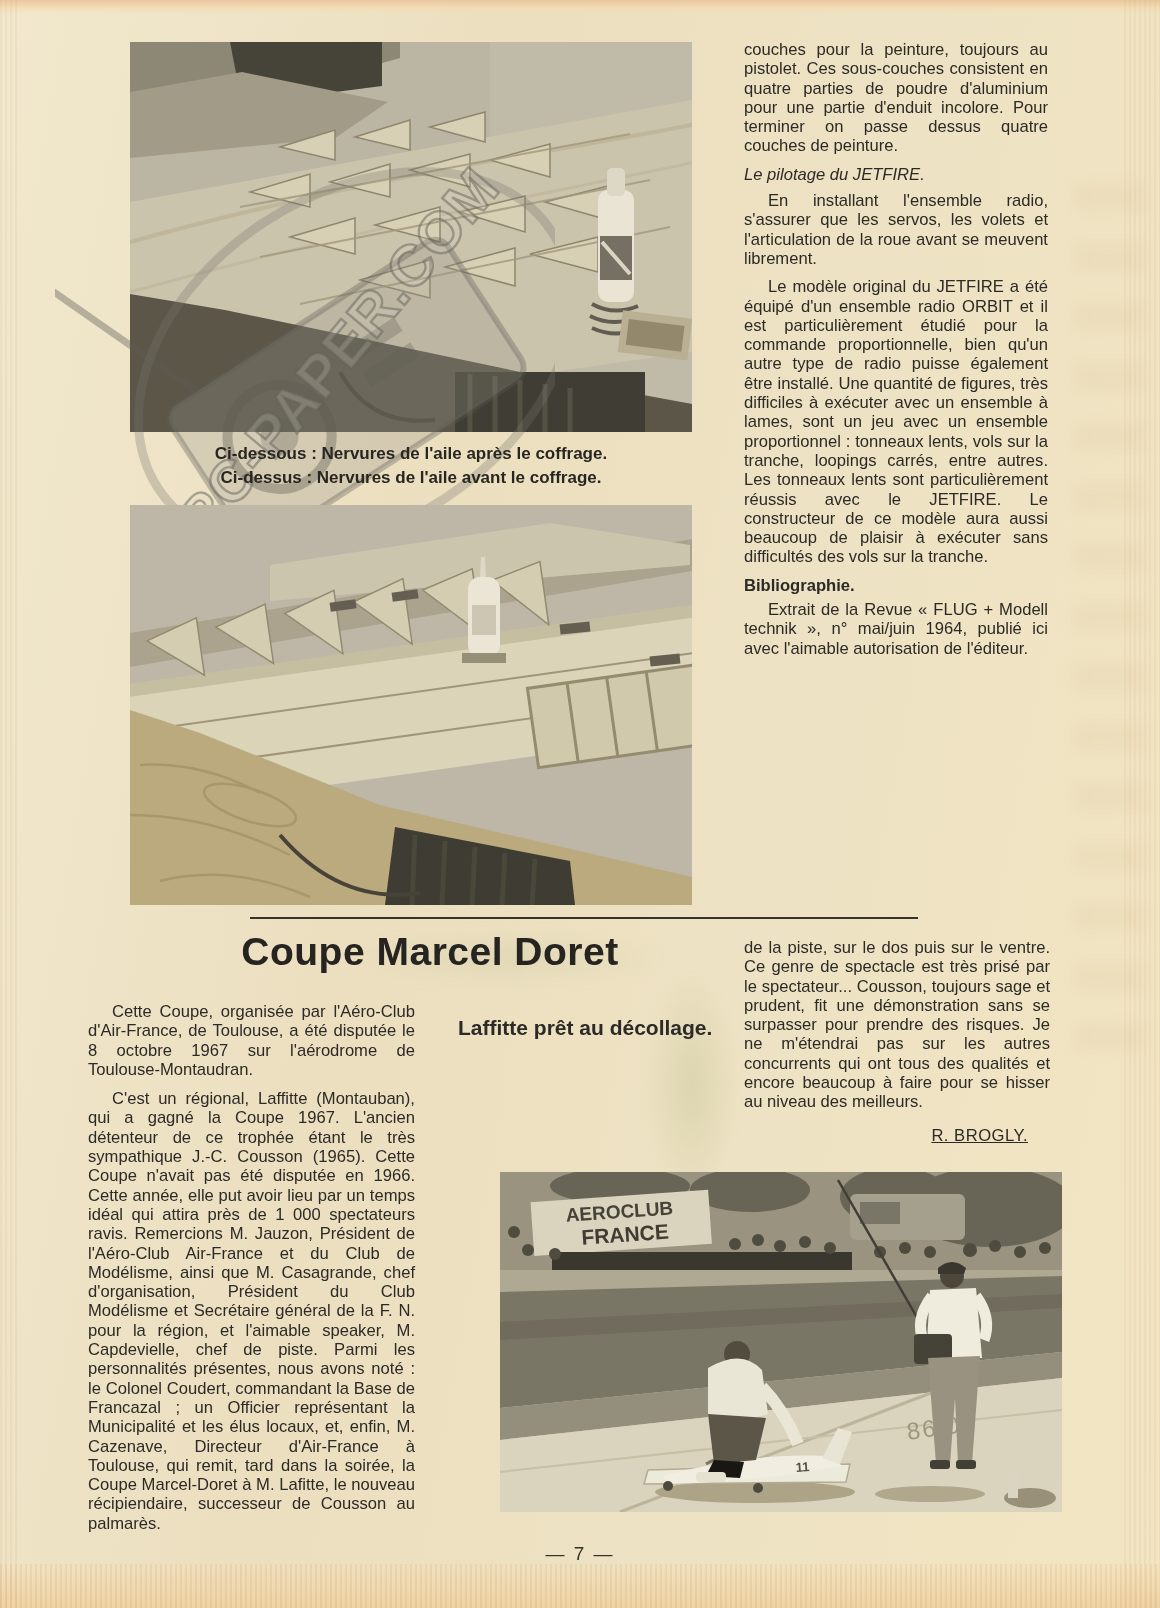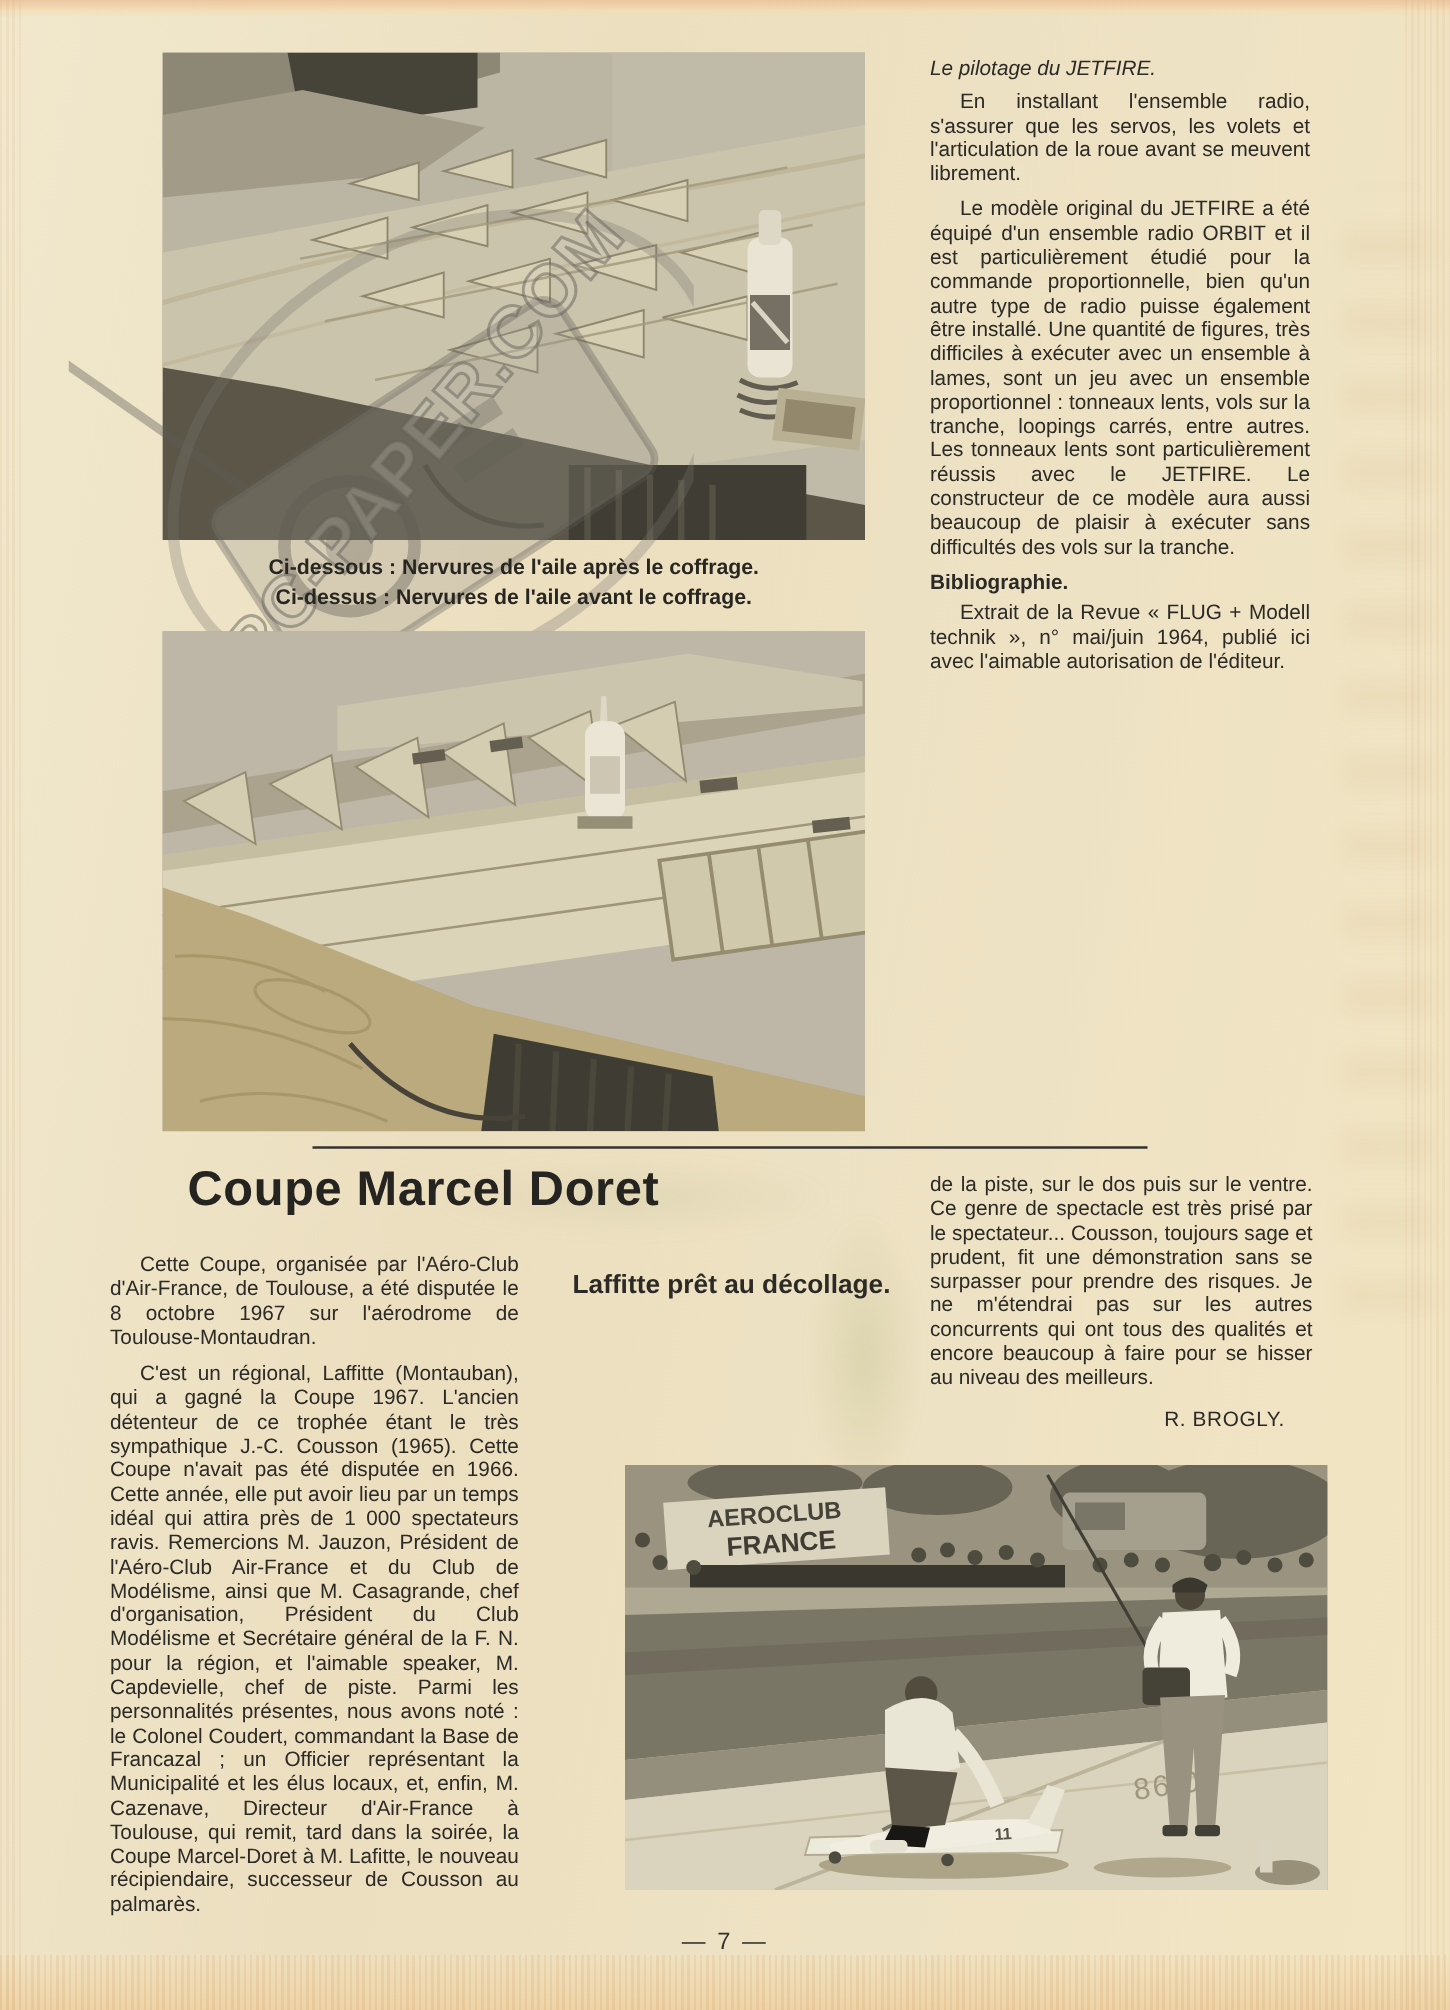--- a/index.html
+++ b/index.html
@@ -50,30 +50,30 @@
     font-size:16.6px;line-height:19.3px;text-align:justify;color:#2c2a26;
   }
   .rightcol p{margin:0 0 9px 0;text-indent:24px;}
   .rightcol p.noindent{text-indent:0;}
   .rightcol .subhead{font-style:italic;margin:5px 0 7px 0;text-indent:0;}
   .rightcol .bib{font-weight:bold;margin:4px 0 5px 0;text-indent:0;}
 
   .title-rule{position:absolute;left:250px;top:917px;width:668px;height:2px;background:#35332c;}
   .article-title{
     position:absolute;left:150px;top:930px;width:560px;
-    text-align:left;font-size:39px;font-weight:bold;letter-spacing:.5px;color:#262420;
+    text-align:center;font-size:39px;font-weight:bold;letter-spacing:.5px;color:#262420;
   }
   .col{font-size:16.6px;line-height:19.3px;text-align:justify;color:#2c2a26;position:absolute;}
   .col p{margin:0 0 10px 0;text-indent:24px;}
   .col p.noindent{text-indent:0;}
   #col1{left:88px;top:1002px;width:327px;}
   #col2{left:420px;top:1002px;width:318px;}
   #col3{left:744px;top:938px;width:306px;}
   .caption-takeoff{font-weight:bold;margin-top:16px;padding-left:38px;text-align:left;font-size:21px;}
-  .signature{text-align:right;padding-right:22px;margin-top:14px;letter-spacing:.5px;}
+  .signature{text-align:right;padding-right:22px;margin-top:14px;letter-spacing:.5px;text-decoration:underline;}
 
   .watermark{position:absolute;left:55px;top:75px;width:500px;height:460px;pointer-events:none;}
   .watermark svg{width:100%;height:100%;display:block;}
 
   .page-number{
     position:absolute;left:0;top:1543px;width:1160px;text-align:center;
     font-size:19px;color:#33312b;letter-spacing:2px;
   }
 </style>
 </head>
@@ -226,20 +226,21 @@
         <line x1="345" y1="342" x2="342" y2="400"></line>
         <line x1="375" y1="348" x2="372" y2="400"></line>
         <line x1="405" y1="354" x2="402" y2="400"></line>
       </g>
     <path d="M150,330 q60,70 140,58" stroke="#35322b" stroke-width="4" fill="none"></path>
     <rect width="562" height="400" fill="rgba(236,221,182,0.10)"></rect>
   </svg>
 </div>
 
 <div class="rightcol">
+  <p class="noindent">couches pour la peinture, toujours au pistolet. Ces sous-couches consistent en quatre parties de poudre d'aluminium pour une partie d'enduit incolore. Pour terminer on passe dessus quatre couches de peinture.</p>
   <p class="subhead">Le pilotage du JETFIRE.</p>
   <p>En installant l'ensemble radio, s'assurer que les servos, les volets et l'articulation de la roue avant se meuvent librement.</p>
   <p>Le modèle original du JETFIRE a été équipé d'un ensemble radio ORBIT et il est particulièrement étudié pour la commande proportionnelle, bien qu'un autre type de radio puisse également être installé. Une quantité de figures, très difficiles à exécuter avec un ensemble à lames, sont un jeu avec un ensemble proportionnel : tonneaux lents, vols sur la tranche, loopings carrés, entre autres. Les tonneaux lents sont particulièrement réussis avec le JETFIRE. Le constructeur de ce modèle aura aussi beaucoup de plaisir à exécuter sans difficultés des vols sur la tranche.</p>
   <p class="bib">Bibliographie.</p>
   <p>Extrait de la Revue « FLUG + Modell technik », n° mai/juin 1964, publié ici avec l'aimable autorisation de l'éditeur.</p>
 </div>
 
 <div class="title-rule"></div>
 <div class="article-title">Coupe Marcel Doret</div>
 

